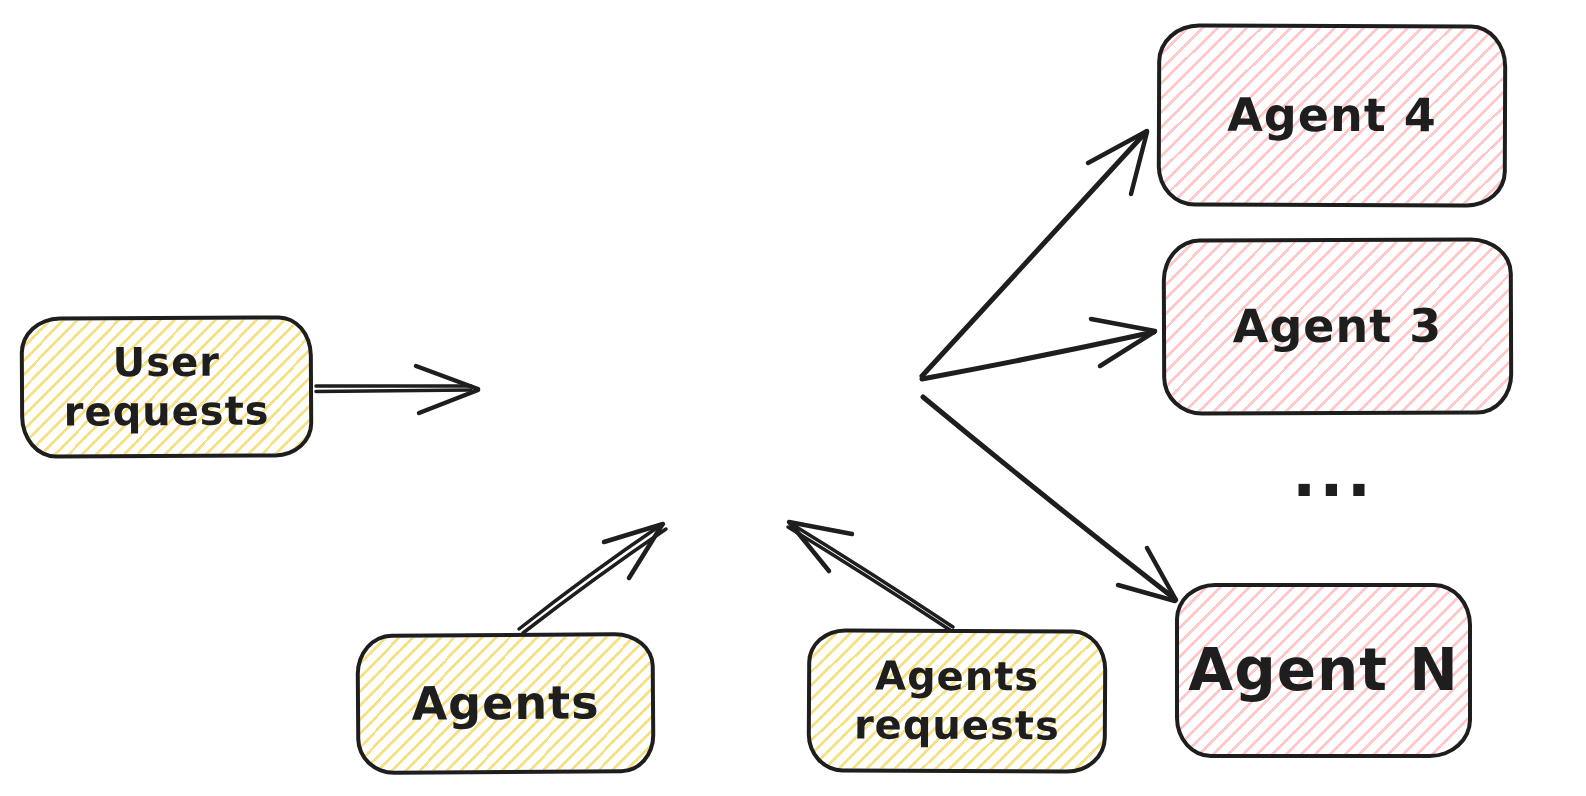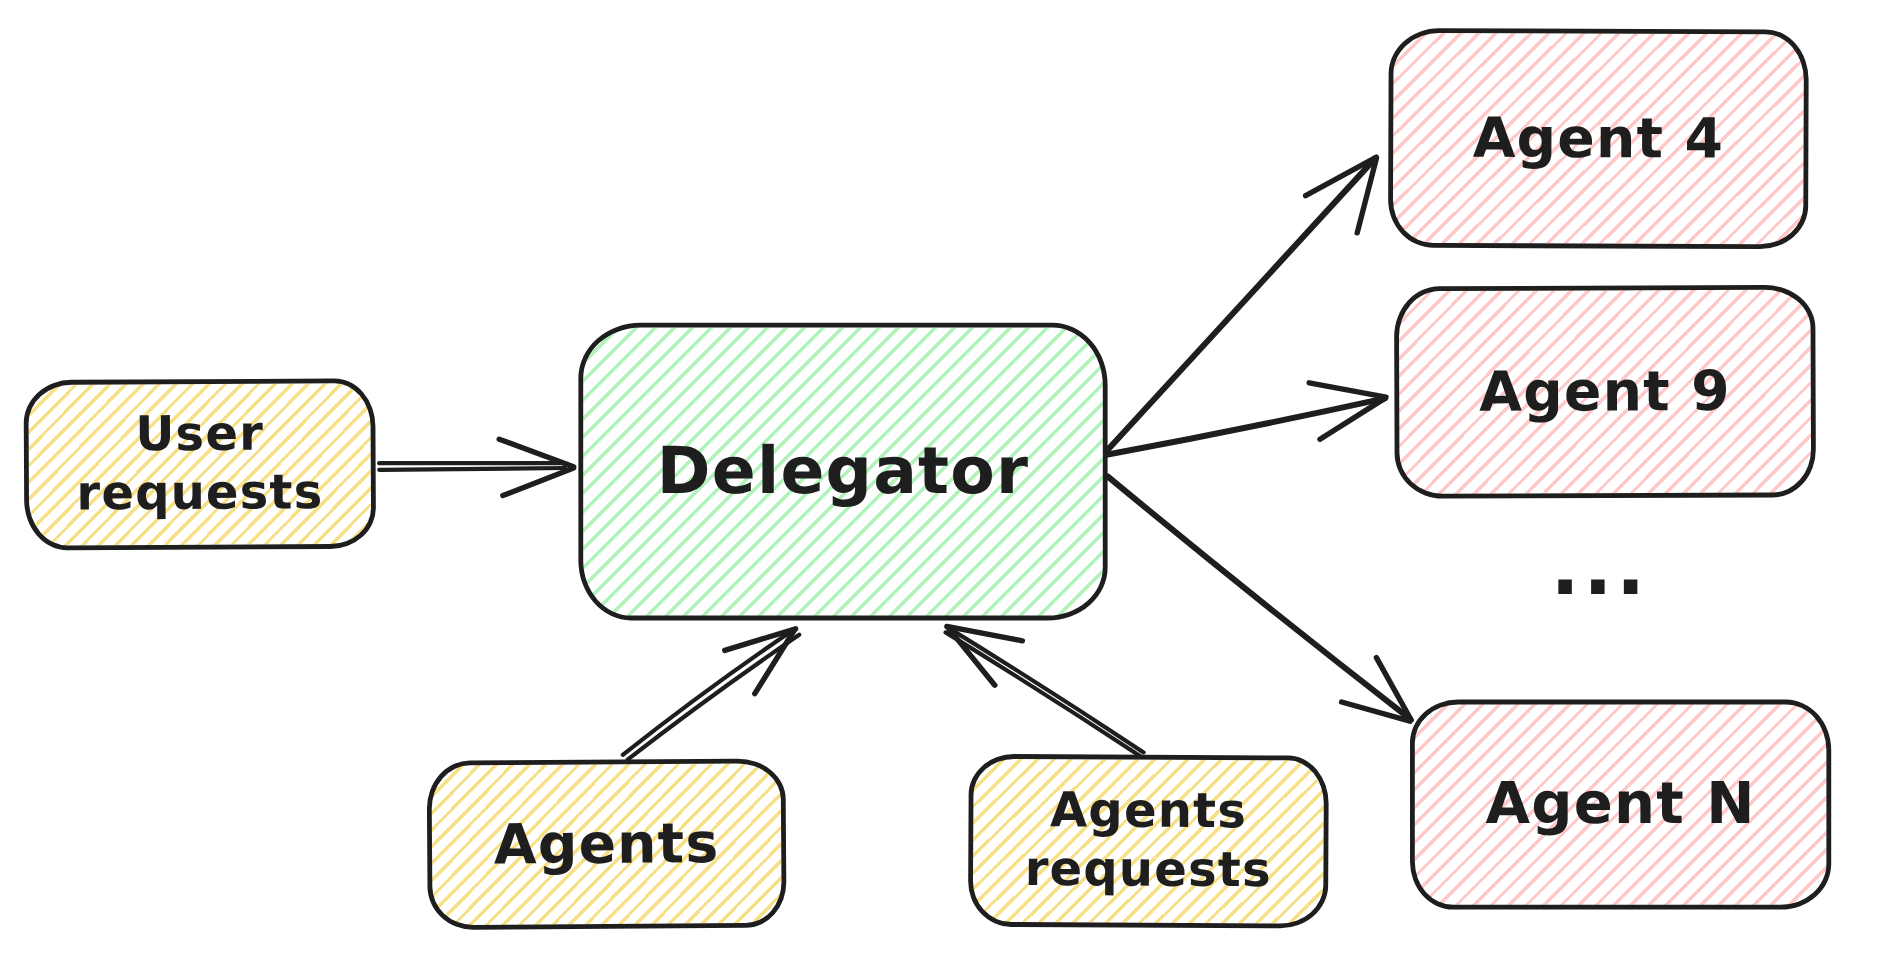--- a/index.html
+++ b/index.html
@@ -49,23 +49,23 @@
     font-size:46px;
     transform:rotate(0.2deg);
   }
   .node-agent-2{
     left:1162px;top:238px;width:351px;height:177px;
     border-radius:38px 42px 36px 40px / 42px 36px 40px 38px;
     font-size:46px;
     transform:rotate(-0.2deg);
   }
   .node-agent-n{
-    left:1175px;top:583px;width:351px;height:175px;
+    left:1175px;top:583px;width:297px;height:175px;
     border-radius:40px 38px 42px 36px / 36px 42px 38px 40px;
-    font-size:48px;
+    font-size:58px;
   }
   .node-agents{
     left:356px;top:633px;width:299px;height:141px;
     border-radius:36px 40px 34px 38px / 40px 34px 38px 36px;
     font-size:46px;
     transform:rotate(-0.4deg);
   }
   .node-sample-requests{
     left:807px;top:629px;width:300px;height:144px;
     border-radius:38px 34px 40px 36px / 34px 40px 36px 38px;
@@ -132,30 +132,27 @@
       <path class="stroke w4" d="M1147,548 L1176,600"></path>
       <path class="stroke w4" d="M1118,585 L1175,601"></path>
     </g>
   </svg>
 
   <div class="node hatch-yellow node-user-request">
     <span class="label">User
 requests</span>
   </div>
 
-  <div class="node hatch-green node-delegator">
-    <span class="label">Delegator</span>
-  </div>
 
   <div class="node hatch-red node-agent-1">
     <span class="label">Agent 4</span>
   </div>
 
   <div class="node hatch-red node-agent-2">
-    <span class="label">Agent 9</span>
+    <span class="label">Agent 3</span>
   </div>
 
   <div class="more-agents">...</div>
 
   <div class="node hatch-red node-agent-n">
     <span class="label">Agent N</span>
   </div>
 
   <div class="node hatch-yellow node-agents">
     <span class="label">Agents</span>

